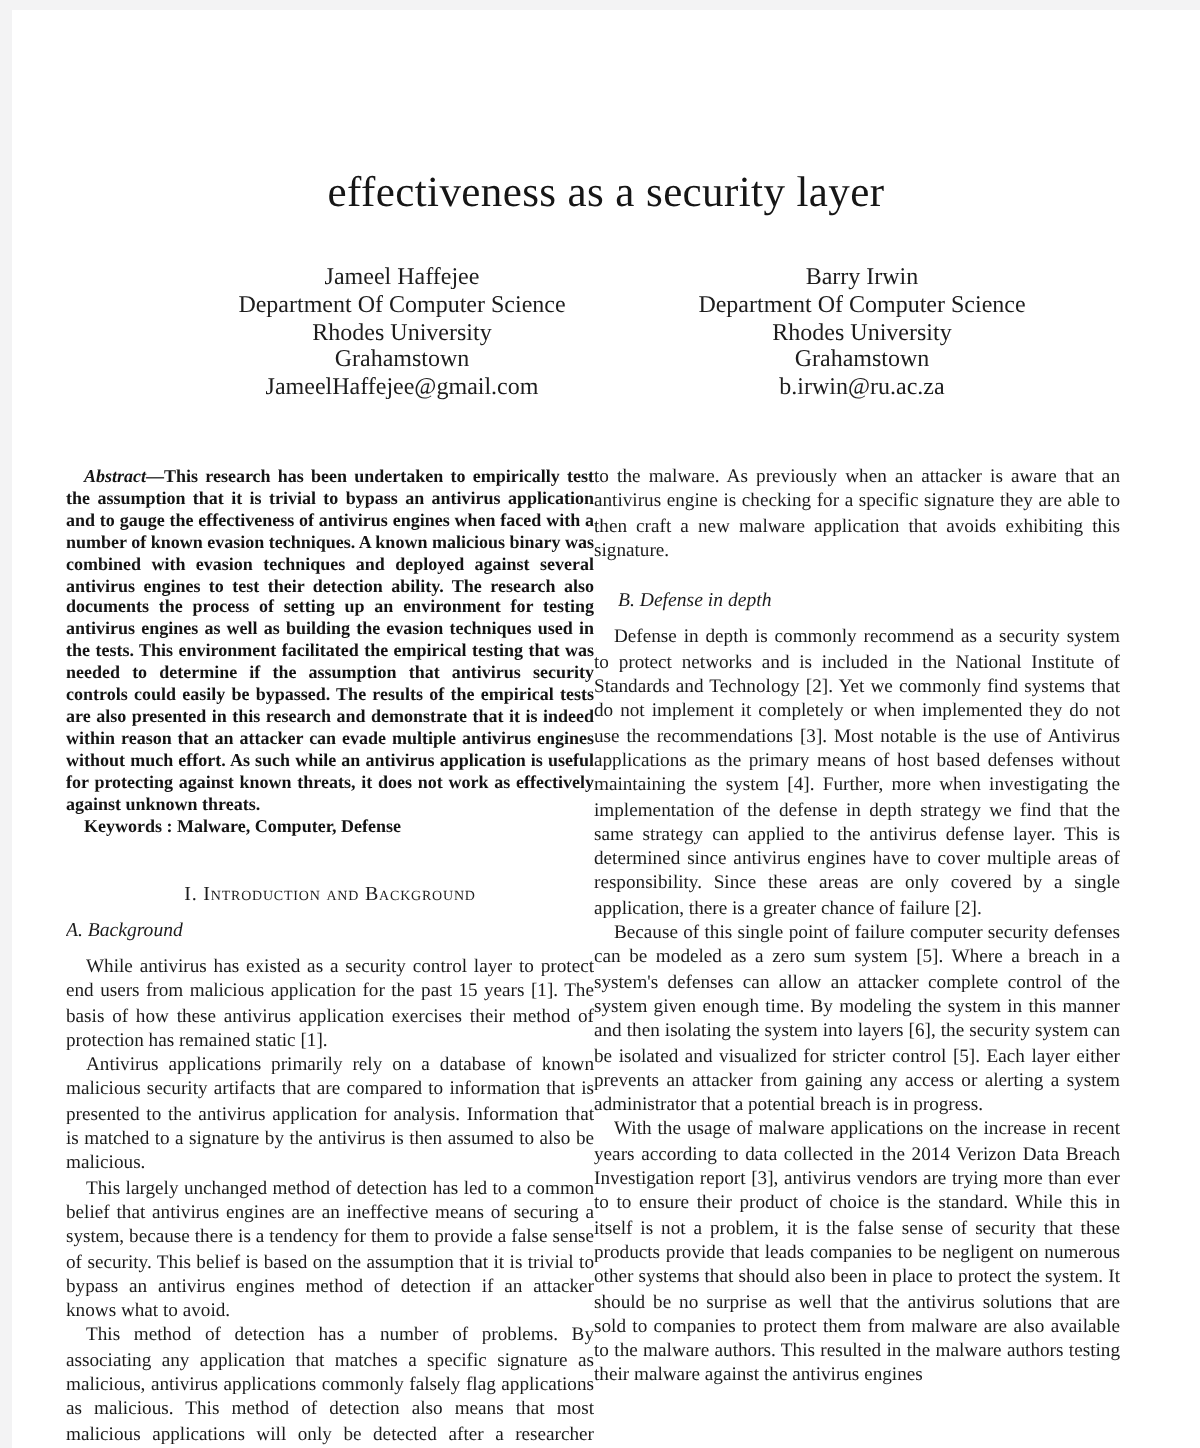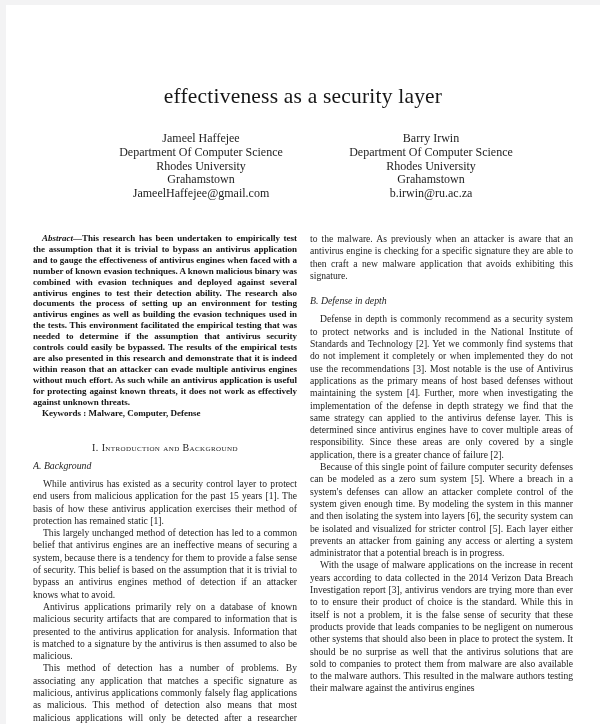--- a/index.html
+++ b/index.html
@@ -41,21 +41,20 @@
     font-size:12px;
     line-height:13.4px;
     color:#1d1d1d;
   }
   .author .a-name{margin-bottom:1px;}
   .cols{
     position:absolute;
     top:228px;left:27px;
     height:491px;
     display:flex;
-    gap:13px;
     overflow:hidden;
     justify-content:flex-end;
   }
   .col{
     width:263px;
     font-size:9.6px;
     line-height:12.3px;
     text-align:justify;
     overflow:hidden;
   }
@@ -87,21 +86,21 @@
     text-indent:0;
   }
   .subsec-heading{
     margin:3px 0 6px 0;
     font-style:italic;
     font-size:9.8px;
     font-weight:400;
     text-align:left;
     text-indent:0;
   }
-  .subsec-heading.spaced{margin-top:13px;}
+  .subsec-heading.spaced{margin-top:13px;margin-left:12px;}
   .para{
     margin:0;
     text-indent:10px;
   }
   .para.noindent{text-indent:0;}
 </style>
 </head>
 <body>
 
 <div class="page">
@@ -129,22 +128,22 @@
   </div>
 
   <div class="cols">
 
     <div class="col left">
       <p class="abstract"><span class="ab-label">Abstract</span><span>—This research has been undertaken to empirically test the assumption that it is trivial to bypass an antivirus application and to gauge the effectiveness of antivirus engines when faced with a number of known evasion techniques. A known malicious binary was combined with evasion techniques and deployed against several antivirus engines to test their detection ability. The research also documents the process of setting up an environment for testing antivirus engines as well as building the evasion techniques used in the tests. This environment facilitated the empirical testing that was needed to determine if the assumption that antivirus security controls could easily be bypassed. The results of the empirical tests are also presented in this research and demonstrate that it is indeed within reason that an attacker can evade multiple antivirus engines without much effort. As such while an antivirus application is useful for protecting against known threats, it does not work as effectively against unknown threats.</span></p>
       <p class="keywords">Keywords : Malware, Computer, Defense</p>
       <h2 class="sec-heading">I. Introduction and Background</h2>
       <h3 class="subsec-heading">A. Background</h3>
       <p class="para">While antivirus has existed as a security control layer to protect end users from malicious application for the past 15 years [1]. The basis of how these antivirus application exercises their method of protection has remained static [1].</p>
+      <p class="para">Antivirus applications primarily rely on a database of known malicious security artifacts that are compared to information that is presented to the antivirus application for analysis. Information that is matched to a signature by the antivirus is then assumed to also be malicious.</p>
       <p class="para">This largely unchanged method of detection has led to a common belief that antivirus engines are an ineffective means of securing a system, because there is a tendency for them to provide a false sense of security. This belief is based on the assumption that it is trivial to bypass an antivirus engines method of detection if an attacker knows what to avoid.</p>
-      <p class="para">Antivirus applications primarily rely on a database of known malicious security artifacts that are compared to information that is presented to the antivirus application for analysis. Information that is matched to a signature by the antivirus is then assumed to also be malicious.</p>
       <p class="para">This method of detection has a number of problems. By associating any application that matches a specific signature as malicious, antivirus applications commonly falsely flag applications as malicious. This method of detection also means that most malicious applications will only be detected after a researcher working for an antivirus company creates a signature for the malicious application.</p>
     </div>
 
     <div class="col right">
       <p class="para noindent">to the malware. As previously when an attacker is aware that an antivirus engine is checking for a specific signature they are able to then craft a new malware application that avoids exhibiting this signature.</p>
       <h3 class="subsec-heading spaced">B. Defense in depth</h3>
       <p class="para">Defense in depth is commonly recommend as a security system to protect networks and is included in the National Institute of Standards and Technology [2]. Yet we commonly find systems that do not implement it completely or when implemented they do not use the recommendations [3]. Most notable is the use of Antivirus applications as the primary means of host based defenses without maintaining the system [4]. Further, more when investigating the implementation of the defense in depth strategy we find that the same strategy can applied to the antivirus defense layer. This is determined since antivirus engines have to cover multiple areas of responsibility. Since these areas are only covered by a single application, there is a greater chance of failure [2].</p>
       <p class="para">Because of this single point of failure computer security defenses can be modeled as a zero sum system [5]. Where a breach in a system's defenses can allow an attacker complete control of the system given enough time. By modeling the system in this manner and then isolating the system into layers [6], the security system can be isolated and visualized for stricter control [5]. Each layer either prevents an attacker from gaining any access or alerting a system administrator that a potential breach is in progress.</p>
       <p class="para">With the usage of malware applications on the increase in recent years according to data collected in the 2014 Verizon Data Breach Investigation report [3], antivirus vendors are trying more than ever to to ensure their product of choice is the standard. While this in itself is not a problem, it is the false sense of security that these products provide that leads companies to be negligent on numerous other systems that should also been in place to protect the system. It should be no surprise as well that the antivirus solutions that are sold to companies to protect them from malware are also available to the malware authors. This resulted in the malware authors testing their malware against the antivirus engines</p>
     </div>

